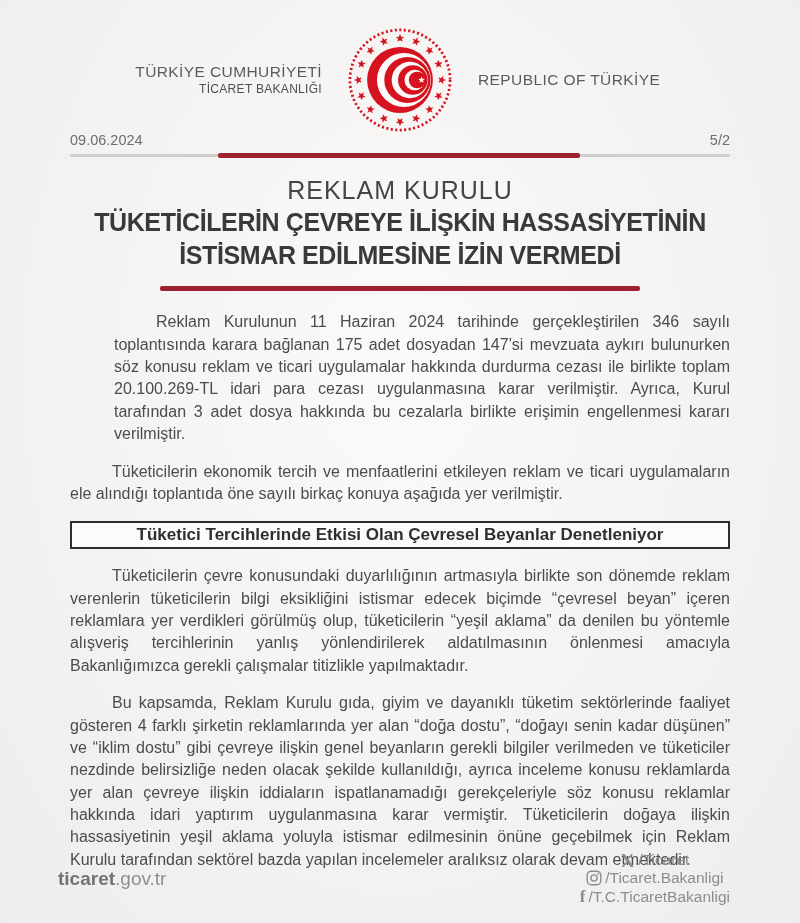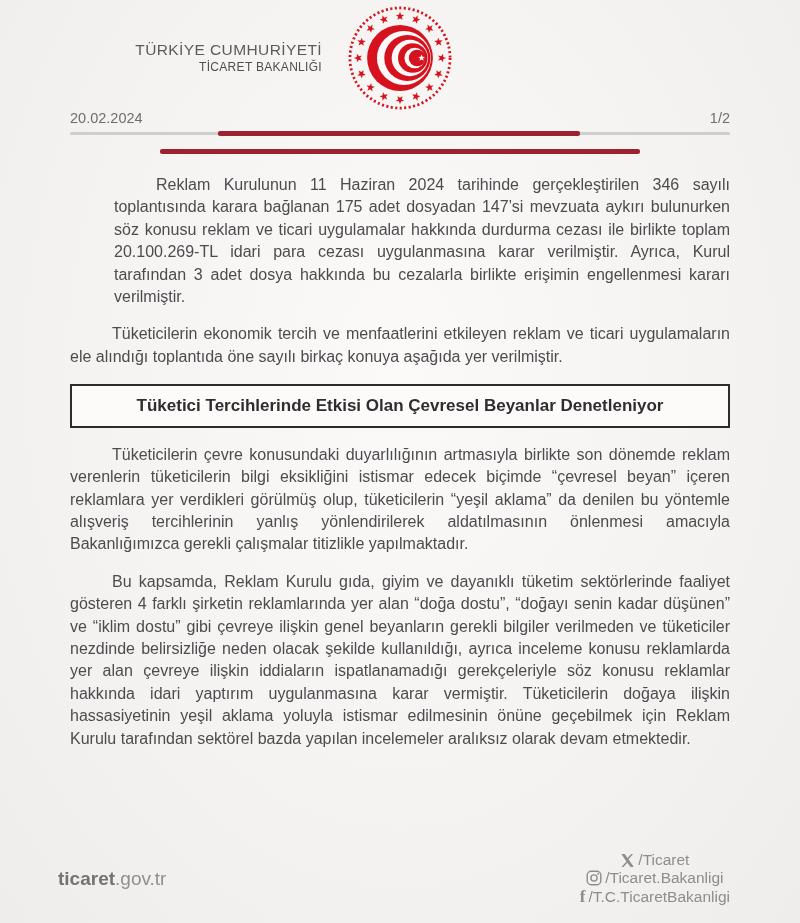--- a/index.html
+++ b/index.html
@@ -11,21 +11,21 @@
   .page {
     position:relative;
     width:800px; height:923px;
     background:radial-gradient(ellipse at 50% 40%, #fbfaf9 0%, #f4f3f1 55%, #eeedeb 100%);
     overflow:hidden;
     color:#4c4c4f;
   }
   
   .header {
     display:flex; align-items:center; justify-content:center;
-    gap:24px; padding-top:4px;
+    gap:24px; padding-top:26px;
   }
   .header-col { width:248px; line-height:1.3; }
   .header-col.left  { text-align:right; }
   .header-col.right { text-align:left; }
   .h-line1 { font-size:15.5px; letter-spacing:.4px; color:#5b5b5e; font-weight:400; }
   .h-line2 { font-size:12px;   letter-spacing:.3px; color:#4e4e51; font-weight:400; }
   .logo-wrap { width:108px; height:108px; flex:0 0 auto; }
   .logo-wrap svg { width:108px; height:108px; display:block; }
   
   .meta-row {
@@ -63,21 +63,21 @@
     color:#4c4c4f;
   }
   .body p { text-indent:42px; }
   .p-first { margin-top:20px;margin-left:44px; }
   .body p + p { margin-top:15px; }
   .section-box {
     margin:16px 0;
     border:2px solid #2c2c2e;
     background:#fcfbfa;
     text-align:center;
-    padding:8px 10px;
+    padding:0 10px;
     font-size:17px; font-weight:700; color:#2e2e30;
     text-indent:0;
   }
   
   .footer {
     position:absolute; left:58px; right:70px; bottom:16px;
     display:flex; justify-content:space-between; align-items:center;
   }
   .website { font-size:19px; color:#8f8f92; }
   .website .wb { font-weight:700; color:#737376; }
@@ -124,31 +124,37 @@
         <circle cx="7.5" cy="0" r="23.5" fill="#d6121e"></circle>
         <circle cx="10" cy="0" r="18.5" fill="#fbfaf9"></circle>
         <circle cx="13" cy="0" r="15" fill="#d6121e"></circle>
         <circle cx="15" cy="0" r="10.5" fill="#fbfaf9"></circle>
         <circle cx="17.5" cy="0" r="8.5" fill="#d6121e"></circle>
         <polygon points="22,-3.6 22.9,-1.23 25.42,-1.11 23.45,0.47 24.12,2.91 22,1.52 19.88,2.91 20.55,0.47 18.58,-1.11 21.1,-1.23" fill="#fbfaf9"></polygon>
       </svg>
     </div>
 
     <div class="header-col right">
+      <div class="h-line1">REPUBLIC OF TÜRKİYE</div>
     </div>
   </div>
 
   <div class="meta-row">
-    <span>20.02.2024</span>
-    <span>1/2</span>
+    <span>09.06.2024</span>
+    <span>5/2</span>
   </div>
   <div class="rule">
     <span class="rule-red"></span>
   </div>
 
+  <div class="title-block">
+    <div class="kicker">REKLAM KURULU</div>
+    <div class="title-line">TÜKETİCİLERİN ÇEVREYE İLİŞKİN HASSASİYETİNİN</div>
+    <div class="title-line">İSTİSMAR EDİLMESİNE İZİN VERMEDİ</div>
+  </div>
   <div class="title-underline"></div>
 
   <div class="body">
     <p class="p-first">Reklam Kurulunun 11 Haziran 2024 tarihinde gerçekleştirilen 346 sayılı toplantısında karara bağlanan 175 adet dosyadan 147’si mevzuata aykırı bulunurken söz konusu reklam ve ticari uygulamalar hakkında durdurma cezası ile birlikte toplam 20.100.269-TL idari para cezası uygulanmasına karar verilmiştir. Ayrıca, Kurul tarafından 3 adet dosya hakkında bu cezalarla birlikte erişimin engellenmesi kararı verilmiştir.</p>
     <p>Tüketicilerin ekonomik tercih ve menfaatlerini etkileyen reklam ve ticari uygulamaların ele alındığı toplantıda öne sayılı birkaç konuya aşağıda yer verilmiştir.</p>
     <div class="section-box">
       <span>Tüketici Tercihlerinde Etkisi Olan Çevresel Beyanlar Denetleniyor</span>
     </div>
     <p>Tüketicilerin çevre konusundaki duyarlılığının artmasıyla birlikte son dönemde reklam verenlerin tüketicilerin bilgi eksikliğini istismar edecek biçimde “çevresel beyan” içeren reklamlara yer verdikleri görülmüş olup, tüketicilerin “yeşil aklama” da denilen bu yöntemle alışveriş tercihlerinin yanlış yönlendirilerek aldatılmasının önlenmesi amacıyla Bakanlığımızca gerekli çalışmalar titizlikle yapılmaktadır.</p>
     <p>Bu kapsamda, Reklam Kurulu gıda, giyim ve dayanıklı tüketim sektörlerinde faaliyet gösteren 4 farklı şirketin reklamlarında yer alan “doğa dostu”, “doğayı senin kadar düşünen” ve “iklim dostu” gibi çevreye ilişkin genel beyanların gerekli bilgiler verilmeden ve tüketiciler nezdinde belirsizliğe neden olacak şekilde kullanıldığı, ayrıca inceleme konusu reklamlarda yer alan çevreye ilişkin iddiaların ispatlanamadığı gerekçeleriyle söz konusu reklamlar hakkında idari yaptırım uygulanmasına karar vermiştir. Tüketicilerin doğaya ilişkin hassasiyetinin yeşil aklama yoluyla istismar edilmesinin önüne geçebilmek için Reklam Kurulu tarafından sektörel bazda yapılan incelemeler aralıksız olarak devam etmektedir.</p>

